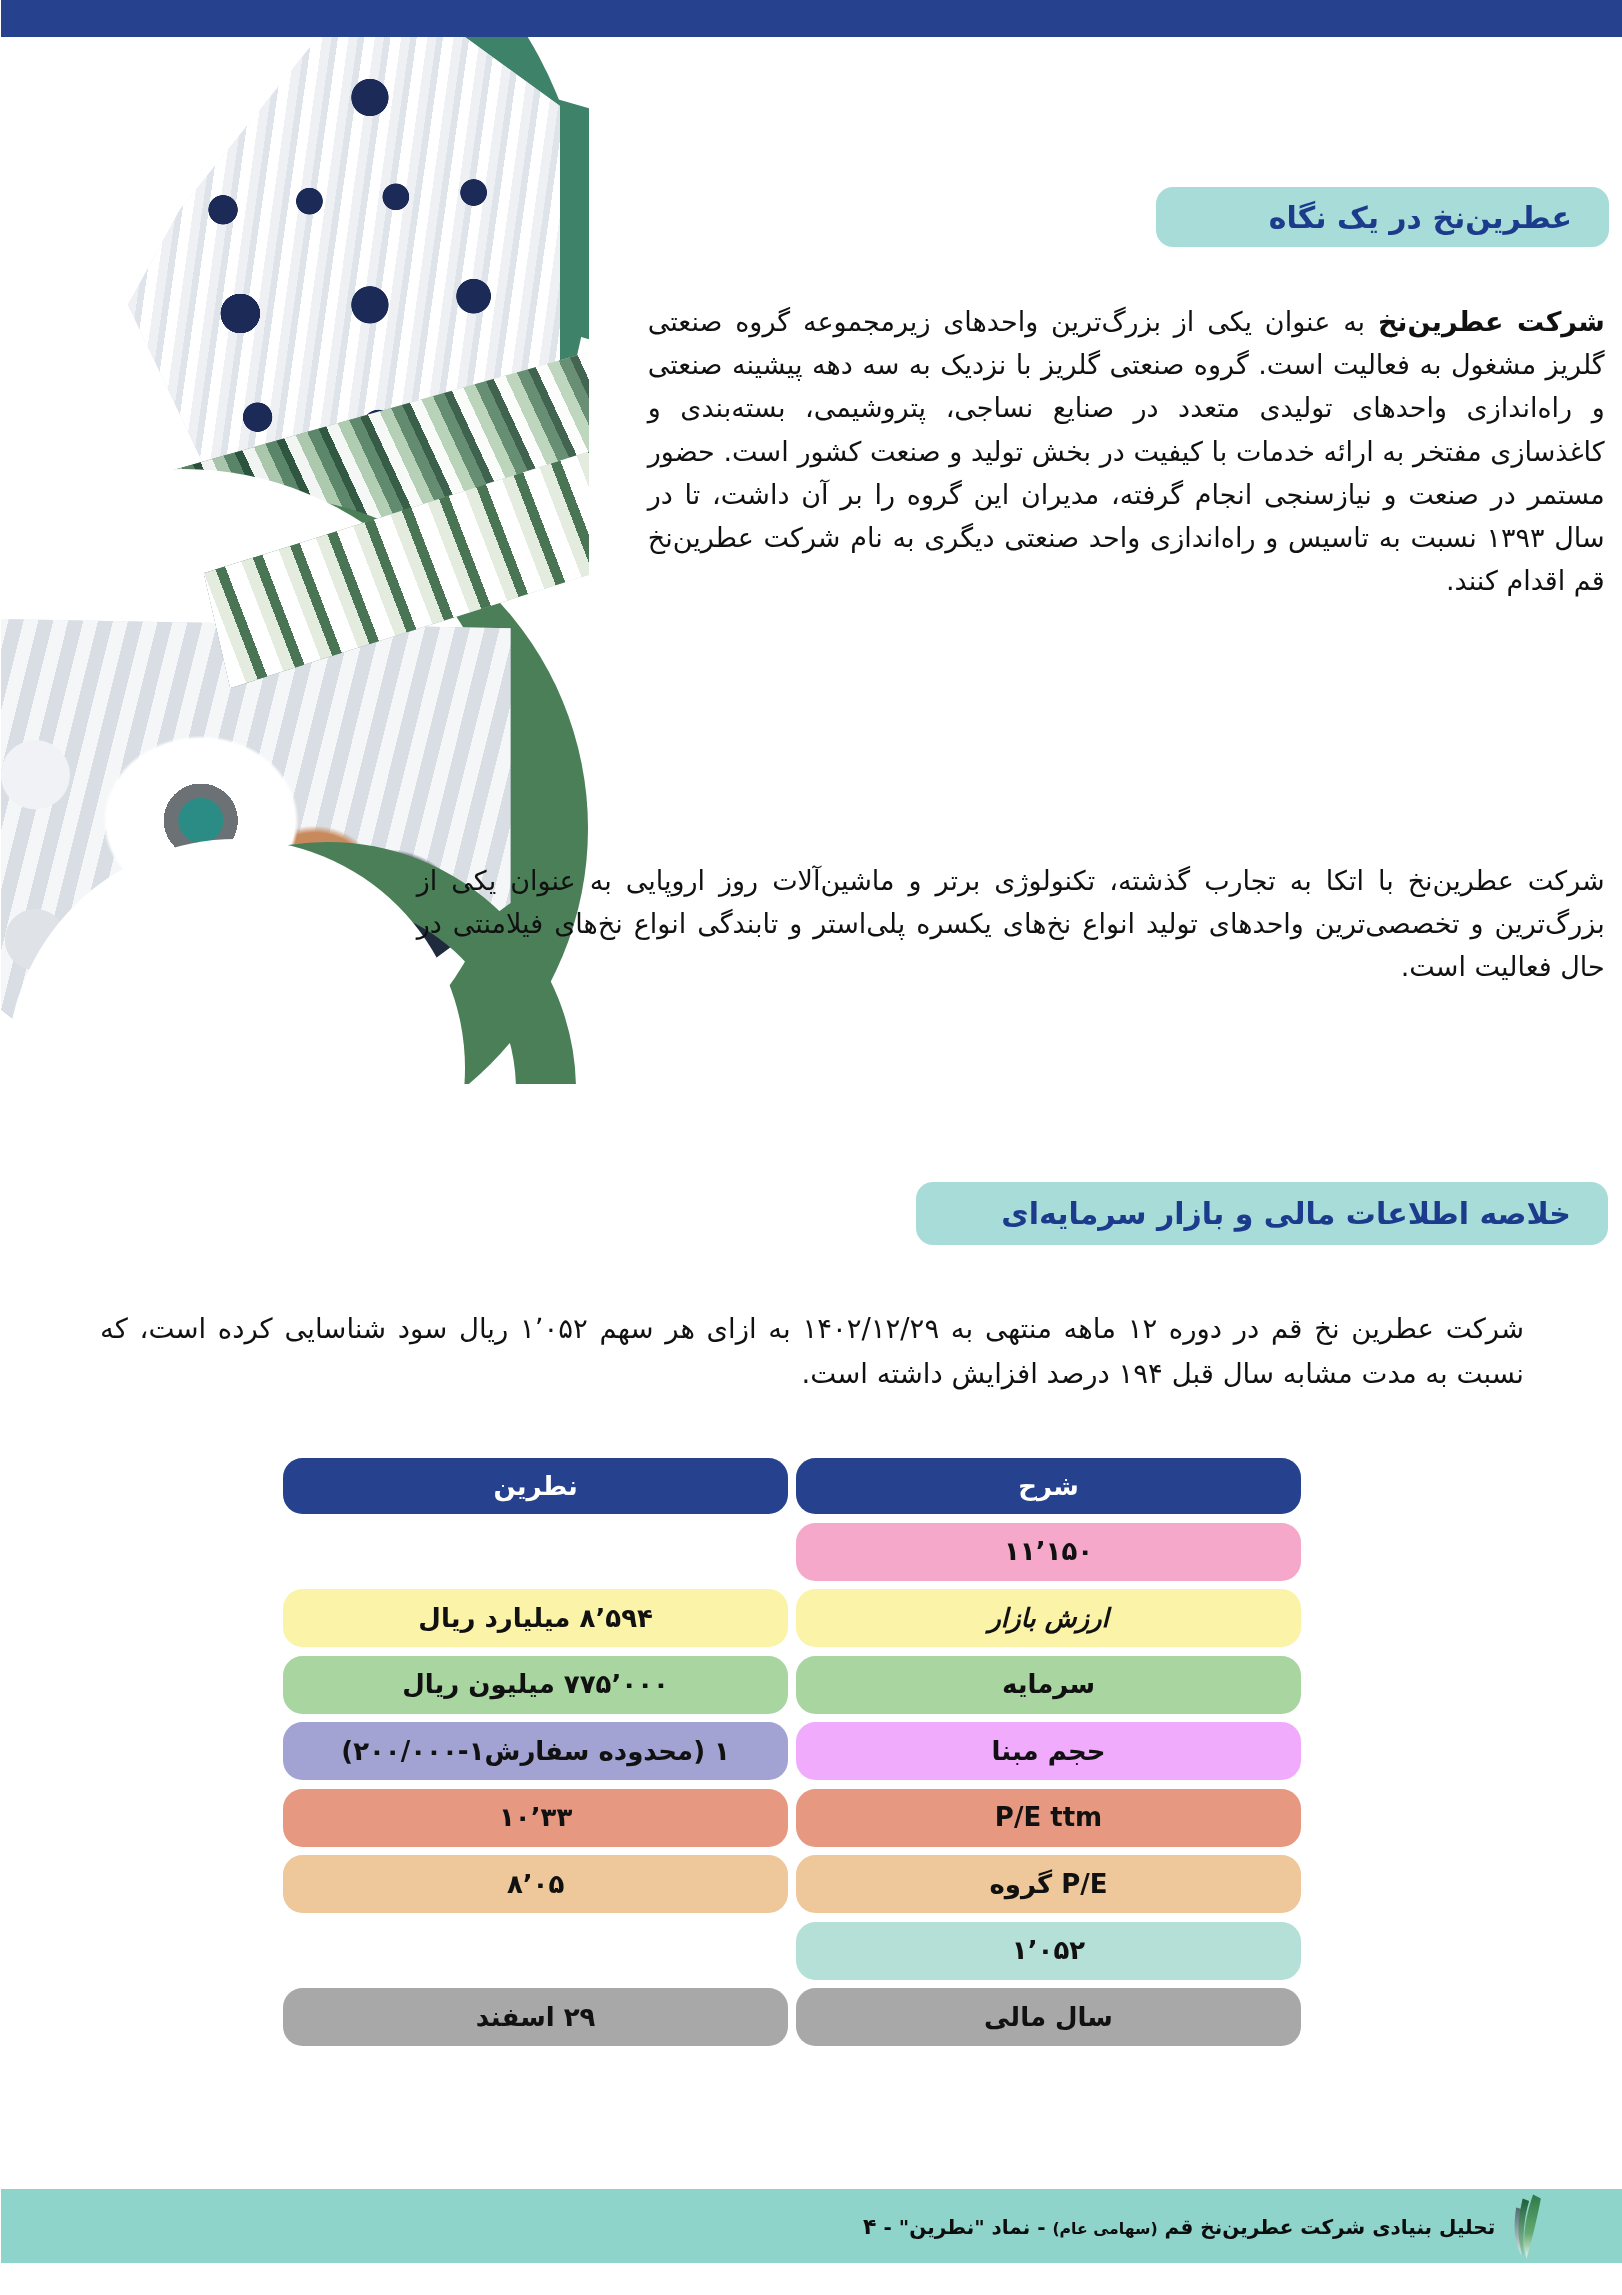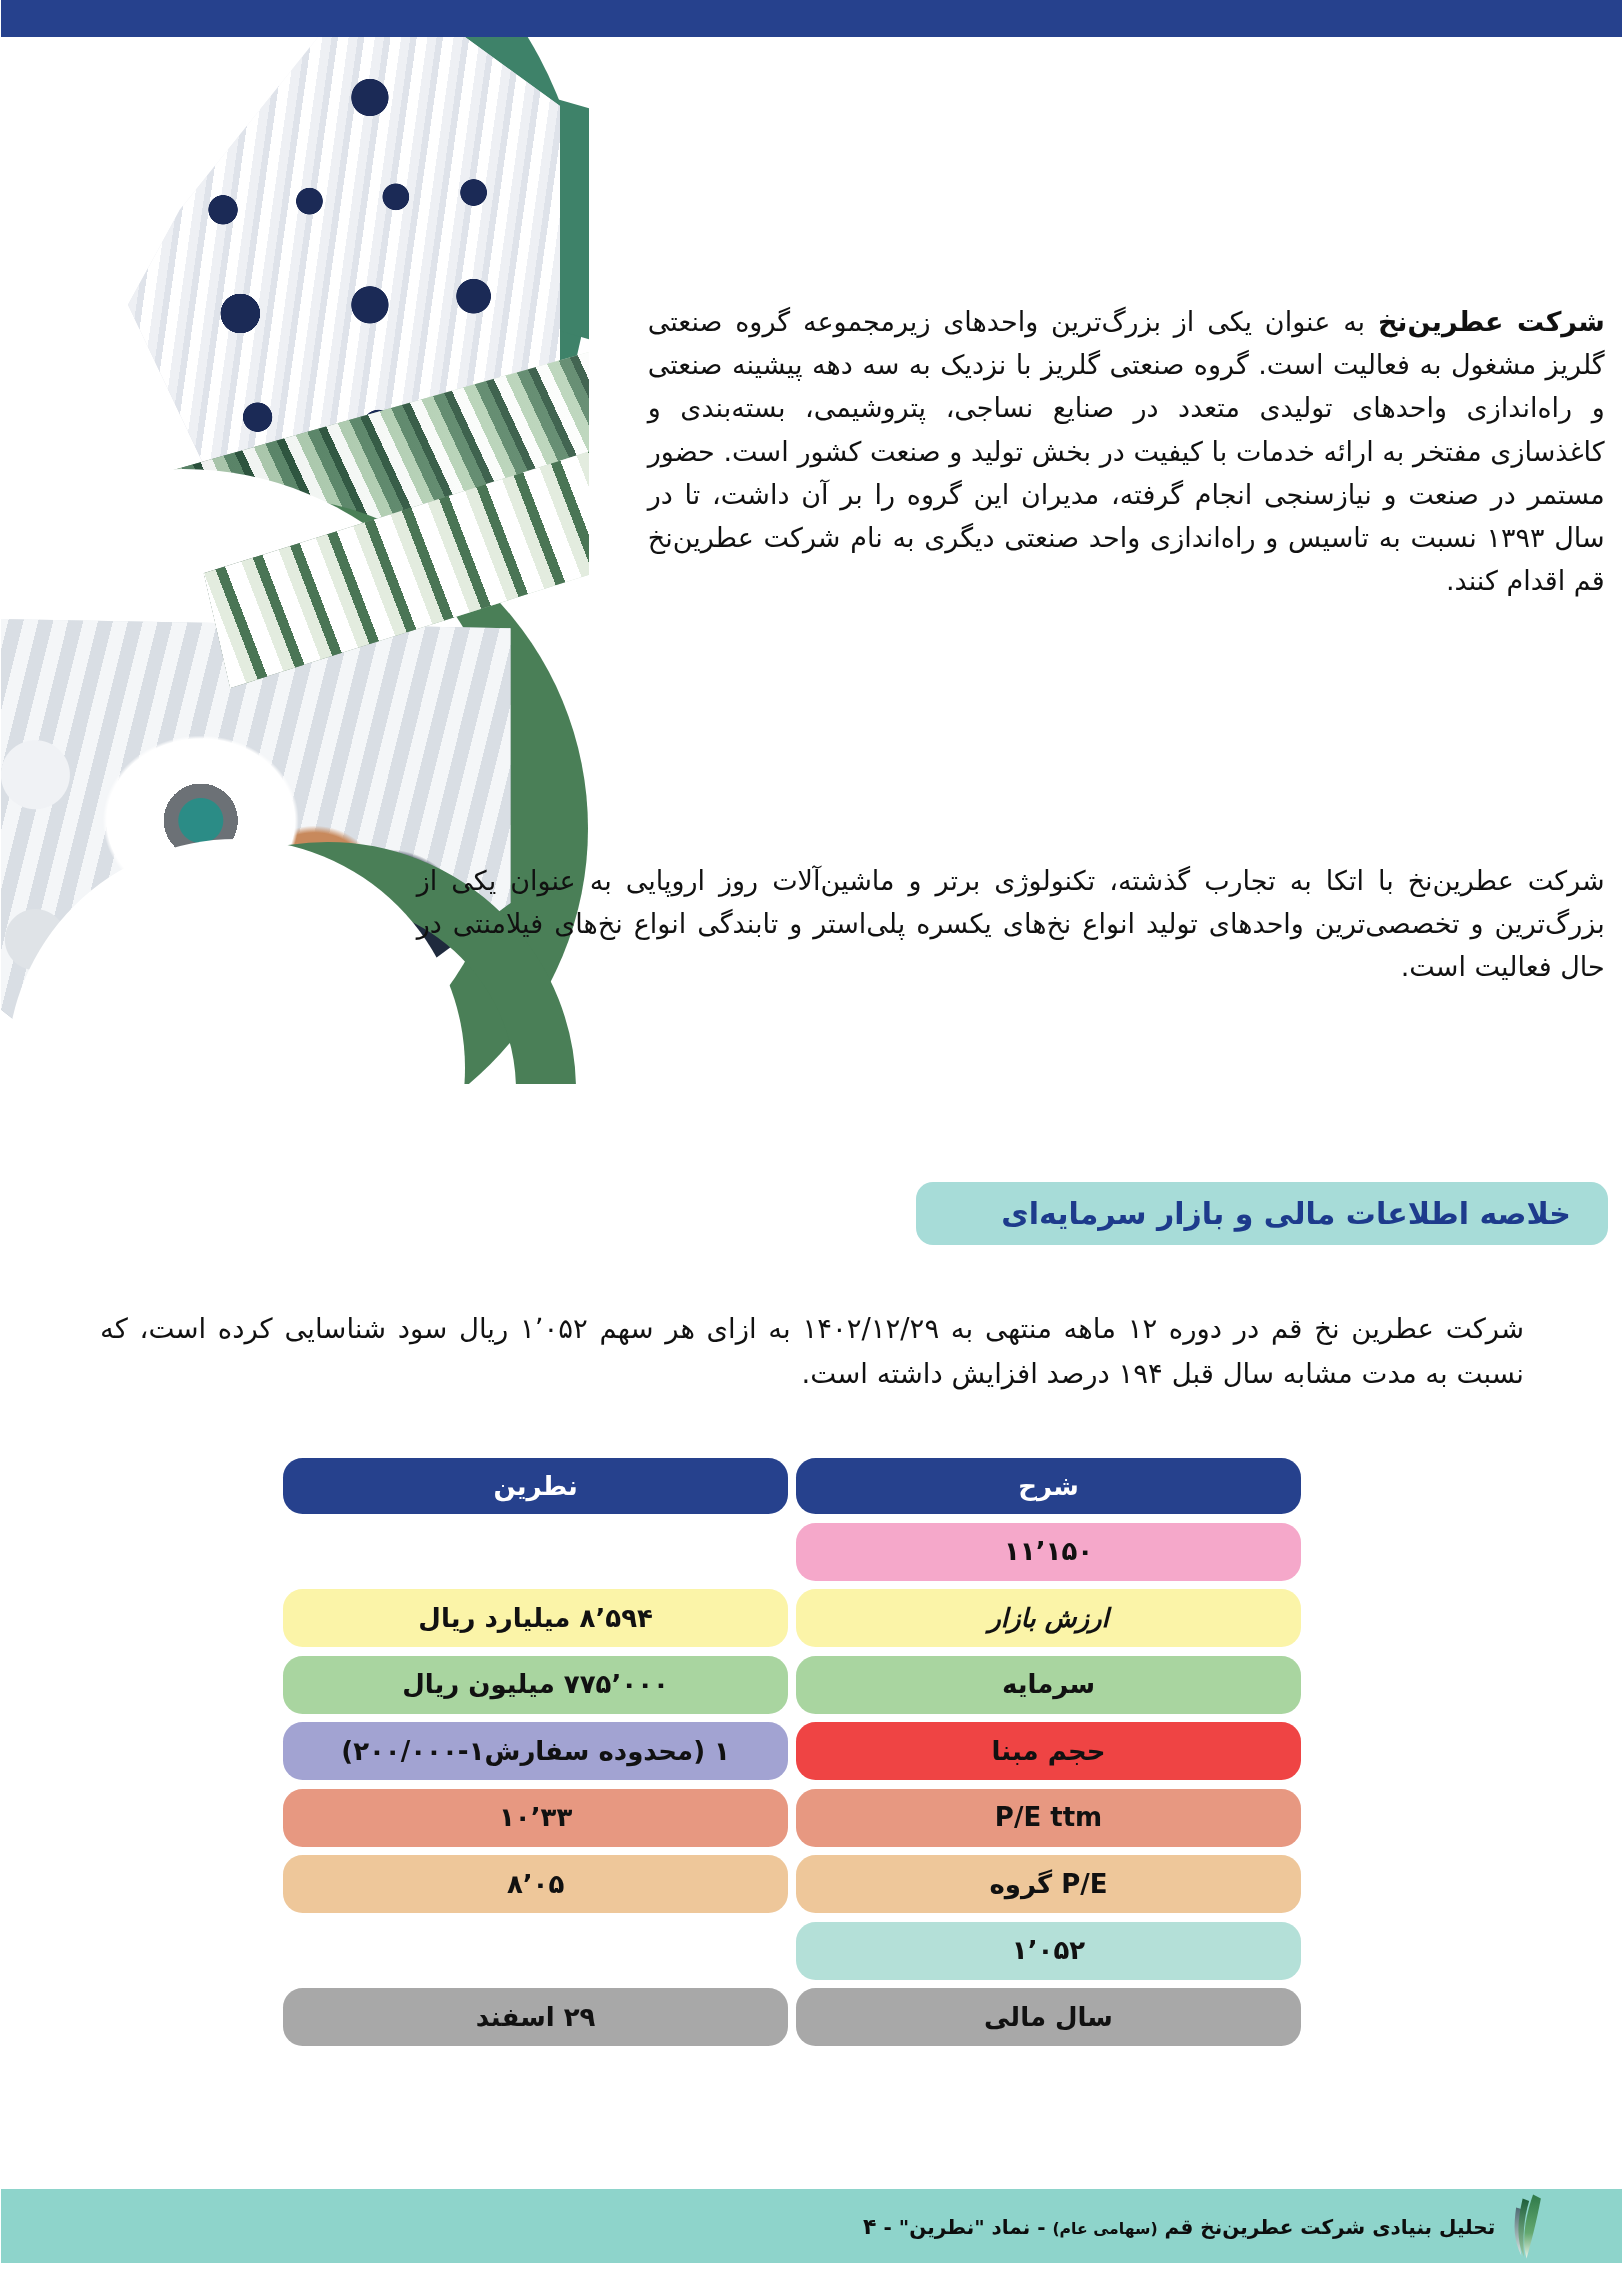--- a/index.html
+++ b/index.html
@@ -326,20 +326,21 @@
     <div class="photo-cones"></div>
     <div class="photo-machine"></div>
     <div class="ring-lower"></div>
     <div class="ring-lower-white"></div>
     <div class="photo-hand"></div>
     <div class="photo-hand-strip"></div>
     <div class="green-arc-bottom"></div>
     <div class="white-arc-mask"></div>
   </div>
 
+  <div class="section-head" id="head-overview">عطرین‌نخ در یک نگاه</div>
 
   <div class="body-text" id="para-intro"><b>شرکت عطرین‌نخ</b><span> به عنوان یکی از بزرگ‌ترین واحدهای زیرمجموعه گروه صنعتی گلریز مشغول به فعالیت است. گروه صنعتی گلریز با نزدیک به سه دهه پیشینه صنعتی و راه‌اندازی واحدهای تولیدی متعدد در صنایع نساجی، پتروشیمی، بسته‌بندی و کاغذسازی مفتخر به ارائه خدمات با کیفیت در بخش تولید و صنعت کشور است. حضور مستمر در صنعت و نیازسنجی انجام گرفته، مدیران این گروه را بر آن داشت، تا در سال ۱۳۹۳ نسبت به تاسیس و راه‌اندازی واحد صنعتی دیگری به نام شرکت عطرین‌نخ قم اقدام کنند.</span></div>
 
   <div class="body-text" id="para-intro2">شرکت عطرین‌نخ با اتکا به تجارب گذشته، تکنولوژی برتر و ماشین‌آلات روز اروپایی به عنوان یکی از بزرگ‌ترین و تخصصی‌ترین واحدهای تولید انواع نخ‌های یکسره پلی‌استر و تابندگی انواع نخ‌های فیلامنتی در حال فعالیت است.</div>
 
   <div class="section-head" id="head-financial">خلاصه اطلاعات مالی و بازار سرمایه‌ای</div>
 
   <div class="body-text" id="para-financial">شرکت عطرین نخ قم در دوره ۱۲ ماهه منتهی به ۱۴۰۲/۱۲/۲۹ به ازای هر سهم ۱٬۰۵۲ ریال سود شناسایی کرده است، که نسبت به مدت مشابه سال قبل ۱۹۴ درصد افزایش داشته است.</div>
 
   <div id="metrics-table">
@@ -353,21 +354,21 @@
         </div>
         <div class="t-row">
           <div class="t-cell t-label" style="background: rgb(251, 244, 168); font-style: italic;">ارزش بازار</div>
           <div class="t-cell t-value" style="background: rgb(251, 244, 168);">۸٬۵۹۴ میلیارد ریال</div>
         </div>
         <div class="t-row">
           <div class="t-cell t-label" style="background: rgb(169, 213, 160);">سرمایه</div>
           <div class="t-cell t-value" style="background: rgb(169, 213, 160);">۷۷۵٬۰۰۰ میلیون ریال</div>
         </div>
         <div class="t-row">
-          <div class="t-cell t-label" style="background: #ef4444;">حجم مبنا</div>
+          <div class="t-cell t-label" style="background: #f0abfc;">حجم مبنا</div>
           <div class="t-cell t-value" style="background: rgb(162, 163, 210);">۱ (محدوده سفارش۱-۲۰۰/۰۰۰)</div>
         </div>
         <div class="t-row">
           <div class="t-cell t-label" style="background: rgb(231, 152, 129);">P/E ttm</div>
           <div class="t-cell t-value" style="background: rgb(231, 152, 129);">۱۰٬۳۳</div>
         </div>
         <div class="t-row">
           <div class="t-cell t-label" style="background: rgb(238, 199, 154);">P/E گروه</div>
           <div class="t-cell t-value" style="background: rgb(238, 199, 154);">۸٬۰۵</div>
         </div>

